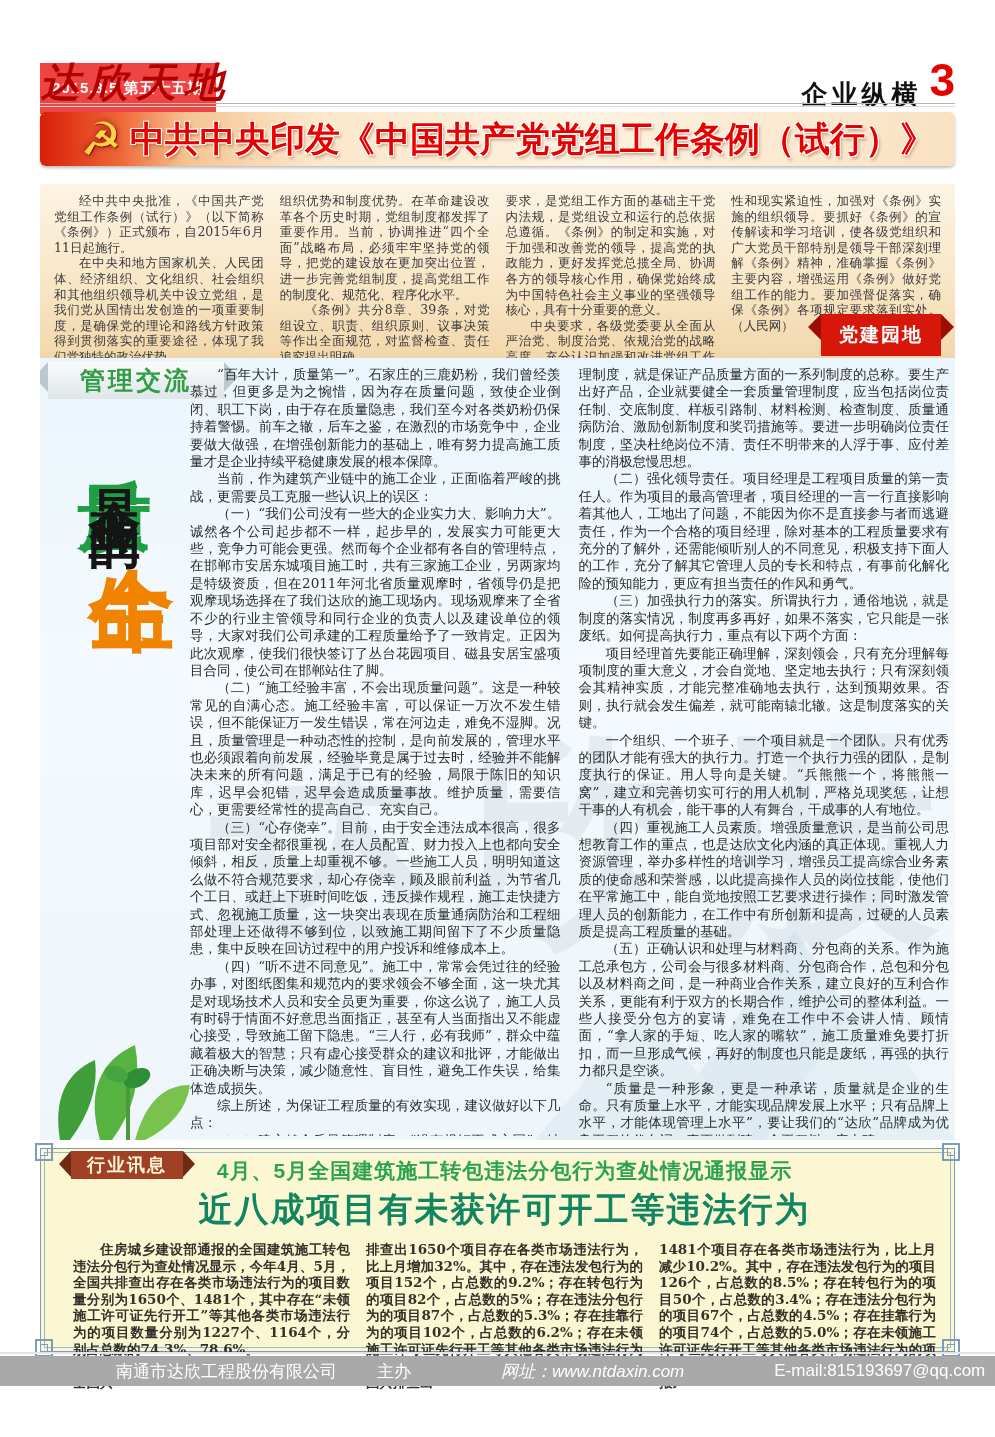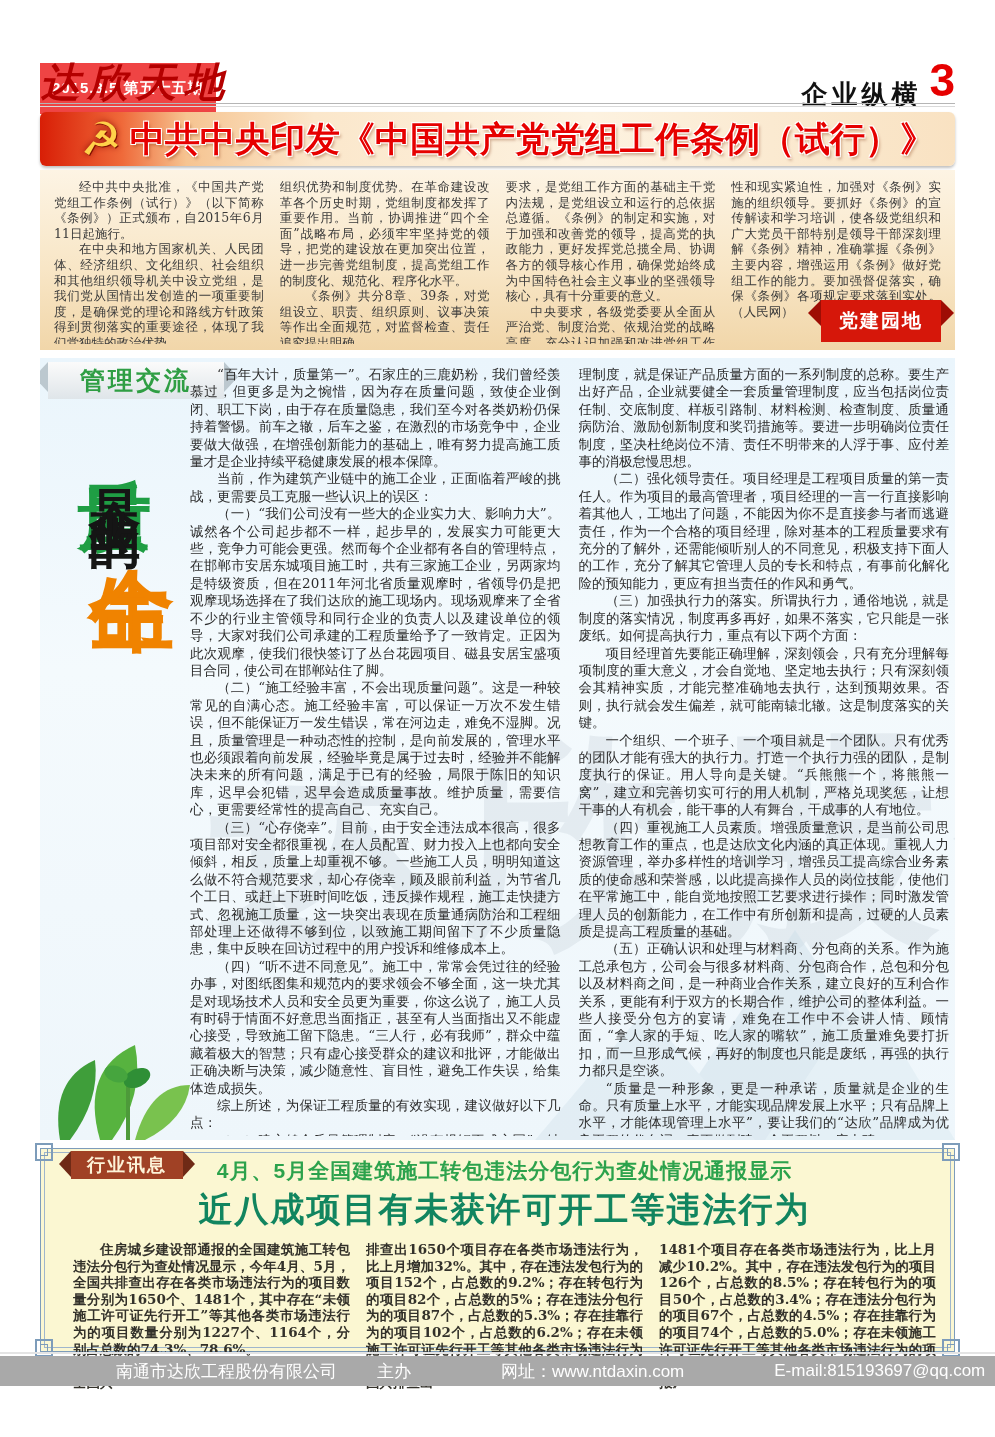--- a/index.html
+++ b/index.html
@@ -36,21 +36,21 @@
     display:flex; align-items:center; justify-content:center;
     font-size:46px; color:#ffd24a; text-shadow:0 0 6px #8a0c00, 1px 1px 0 #7a1200;
   }
   .banner-title {
     position:relative; width:100%; text-align:center; padding-left:70px;
     font-size:35px; font-weight:bold; color:#e60000; letter-spacing:0px; white-space:nowrap;
     text-shadow:-1px -1px 0 #fff,1px -1px 0 #fff,-1px 1px 0 #fff,1px 1px 0 #fff,2px 3px 3px rgba(120,40,0,.35);
   }
   
   .party-box {
-    position:absolute; left:40px; right:40px; top:170px; height:180px;
+    position:absolute; left:40px; right:40px; top:184px; height:180px;
     background:linear-gradient(180deg,#fdf4e4 0%,#f8e6c6 55%,#f1d6a9 100%);
     padding:9px 14px 6px 14px; display:flex; gap:16px;
   }
   .pcol { flex:1 1 0; overflow:hidden; }
   .p {
     font-family:"DejaVu Serif", serif; text-align:justify; text-indent:2em;
     color:#3a3a3a;
   }
   .party-box .p { font-size:12.5px; line-height:15.6px; }
   .p.cont { text-indent:0; }
@@ -128,21 +128,21 @@
   .icol { flex:1 1 0; overflow:hidden;font-weight:bold; }
   .icol .p { font-size:13.5px; line-height:16.6px; color:#33312a; }
   
   .footer-rule { position:absolute; left:0; right:0; top:1352px; height:2px; background:#e4e4e4; }
   .footer {
     position:absolute; left:0; right:0; top:1356px; height:30px; background:#a9a9a9;
     color:#fff; display:flex; align-items:center; font-size:17px;
   }
   .footer span { white-space:nowrap; }
   .f-pub { margin-left:116px; } .f-role { margin-left:40px; }
-  .f-web { margin-left:90px; } .f-mail { margin-left:90px; }
+  .f-web { margin-left:90px;font-style:italic; } .f-mail { margin-left:90px; }
 </style>
 </head>
 <body>
 
 <div class="page">
 
   <div class="hdr">
     <div class="issue-badge">2015.8.5 第五十五期</div>
     <div class="masthead">达欣天地</div>
     <div class="hdr-right">

